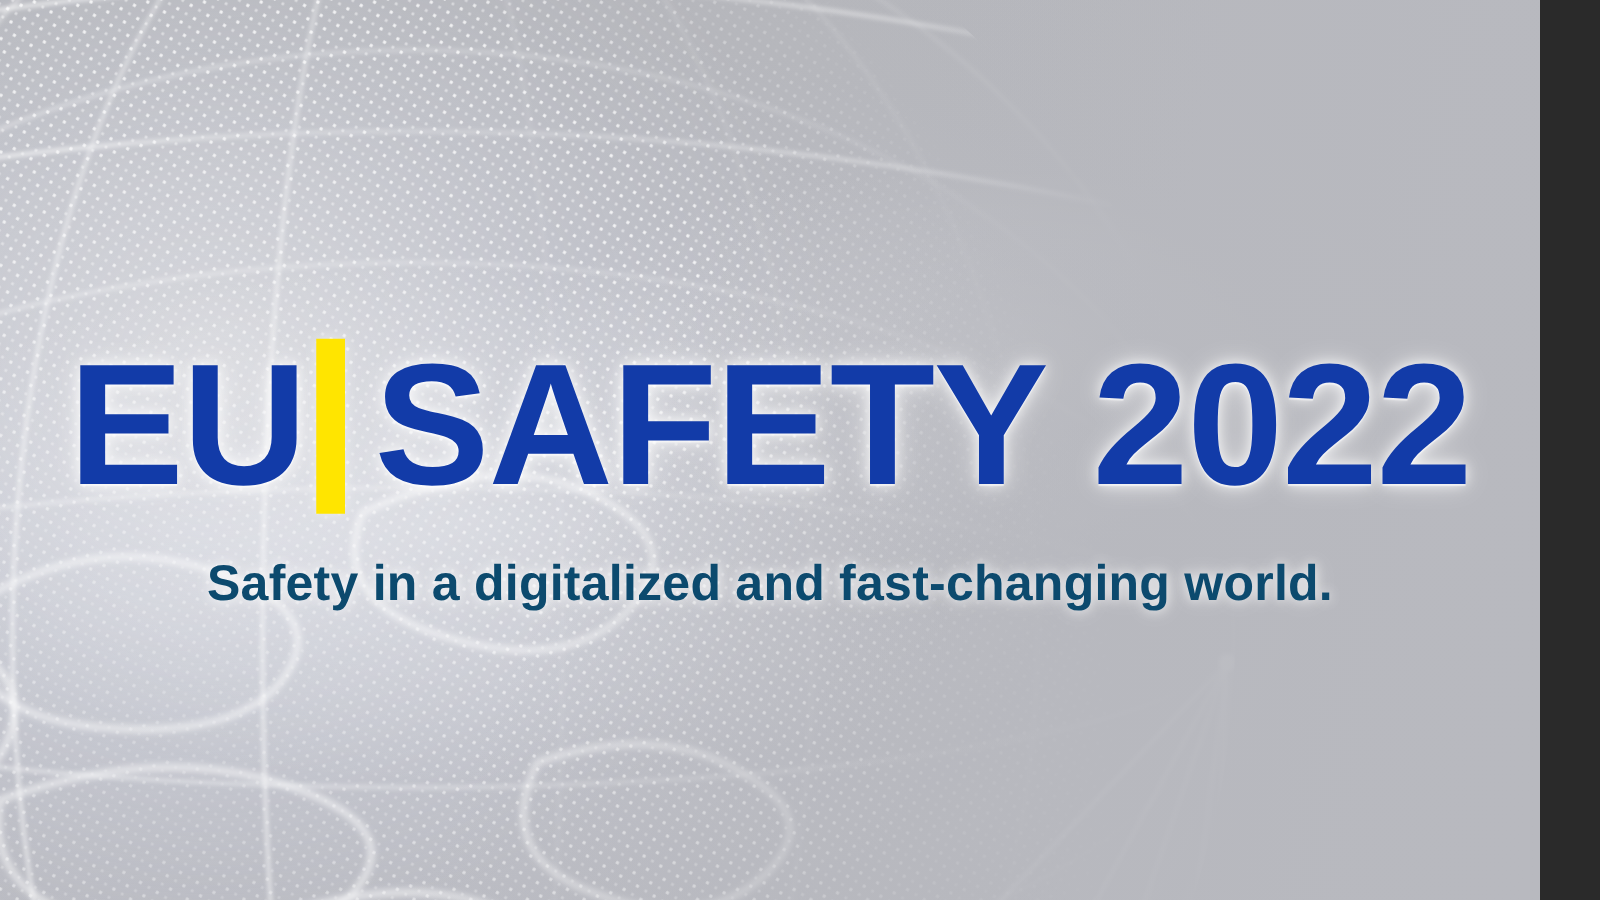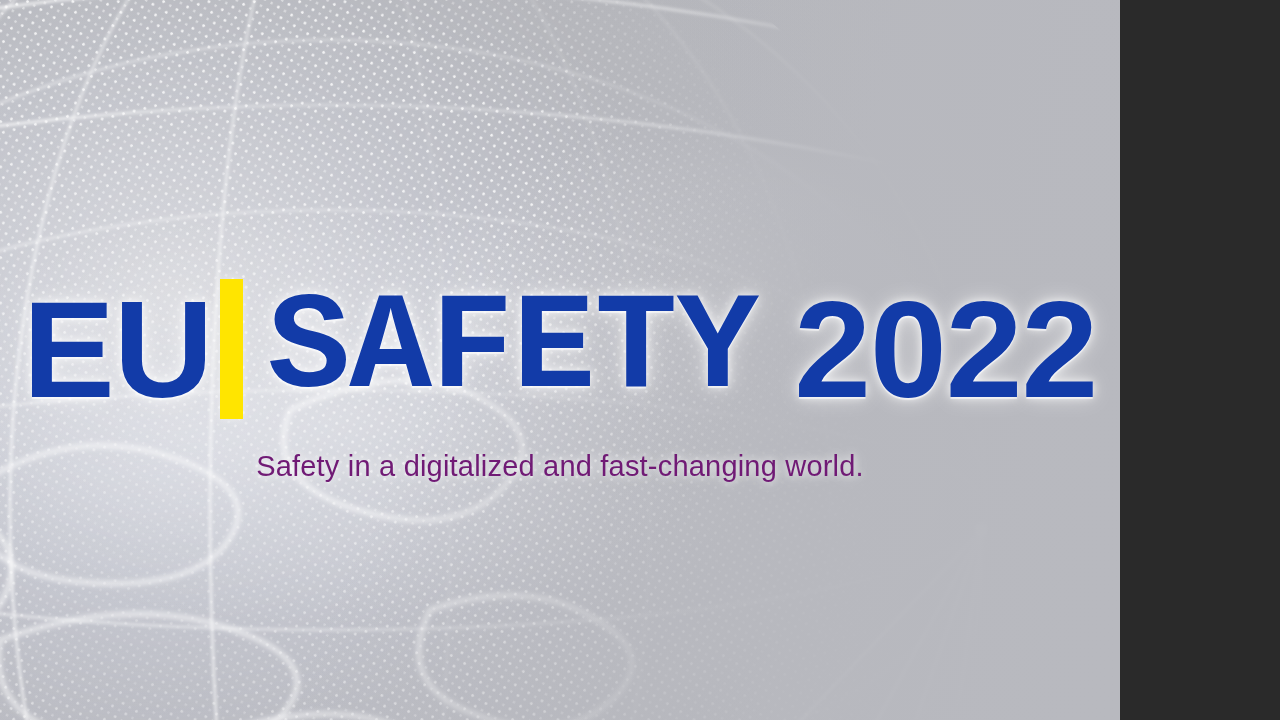--- a/index.html
+++ b/index.html
@@ -4,21 +4,21 @@
 <title>EU Safety 2022</title>
 <style>
   html, body {
     margin: 0;
     padding: 0;
     background: #2a2a2a;
   }
 
   #slide {
     position: relative;
-    width: 1120px;
+    width: 1232px;
     height: 720px;
     overflow: hidden;
     font-family: "Liberation Sans", sans-serif;
     background: #b8b9be;
     isolation: isolate;
   }
 
   
 
   .bg-base {
@@ -145,44 +145,44 @@
     line-height: .98;
     letter-spacing: -1px;
     color: #123ba8;
     text-shadow:
       0 0 10px rgba(255,255,255,.85),
       0 0 22px rgba(255,255,255,.55),
       0 2px 1px rgba(255,255,255,.60);
   }
 
   .wordmark.left  { margin-right: 8px; }
-  .wordmark.right { margin-left: 24px; font-family: Liberation Mono, monospace; }
+  .wordmark.right { margin-left: 24px; }
 
   .bar {
     width: 23px;
     height: 140px;
     background: #ffe500;
     box-shadow: 0 0 10px rgba(255,255,255,.5);
     flex: 0 0 auto;
   }
 
   .year {
     margin-left: 36px;
     text-align: right;
   }
 
   .subtitle {
     margin-top: 26px;
     text-align: center;
     font-family: "Liberation Sans", sans-serif;
-    font-weight: 400;
-    font-size: 29px;
+    font-weight: 700;
+    font-size: 40px;
     line-height: 1.50;
     letter-spacing: .2px;
-    color: #701a75;
+    color: #0c4a6e;
     text-shadow:
       0 0 9px rgba(255,255,255,.80),
       0 0 18px rgba(255,255,255,.45);
   }
   .subtitle .line { display: block; }
 </style>
 </head>
 <body>
 
 <div id="slide">

